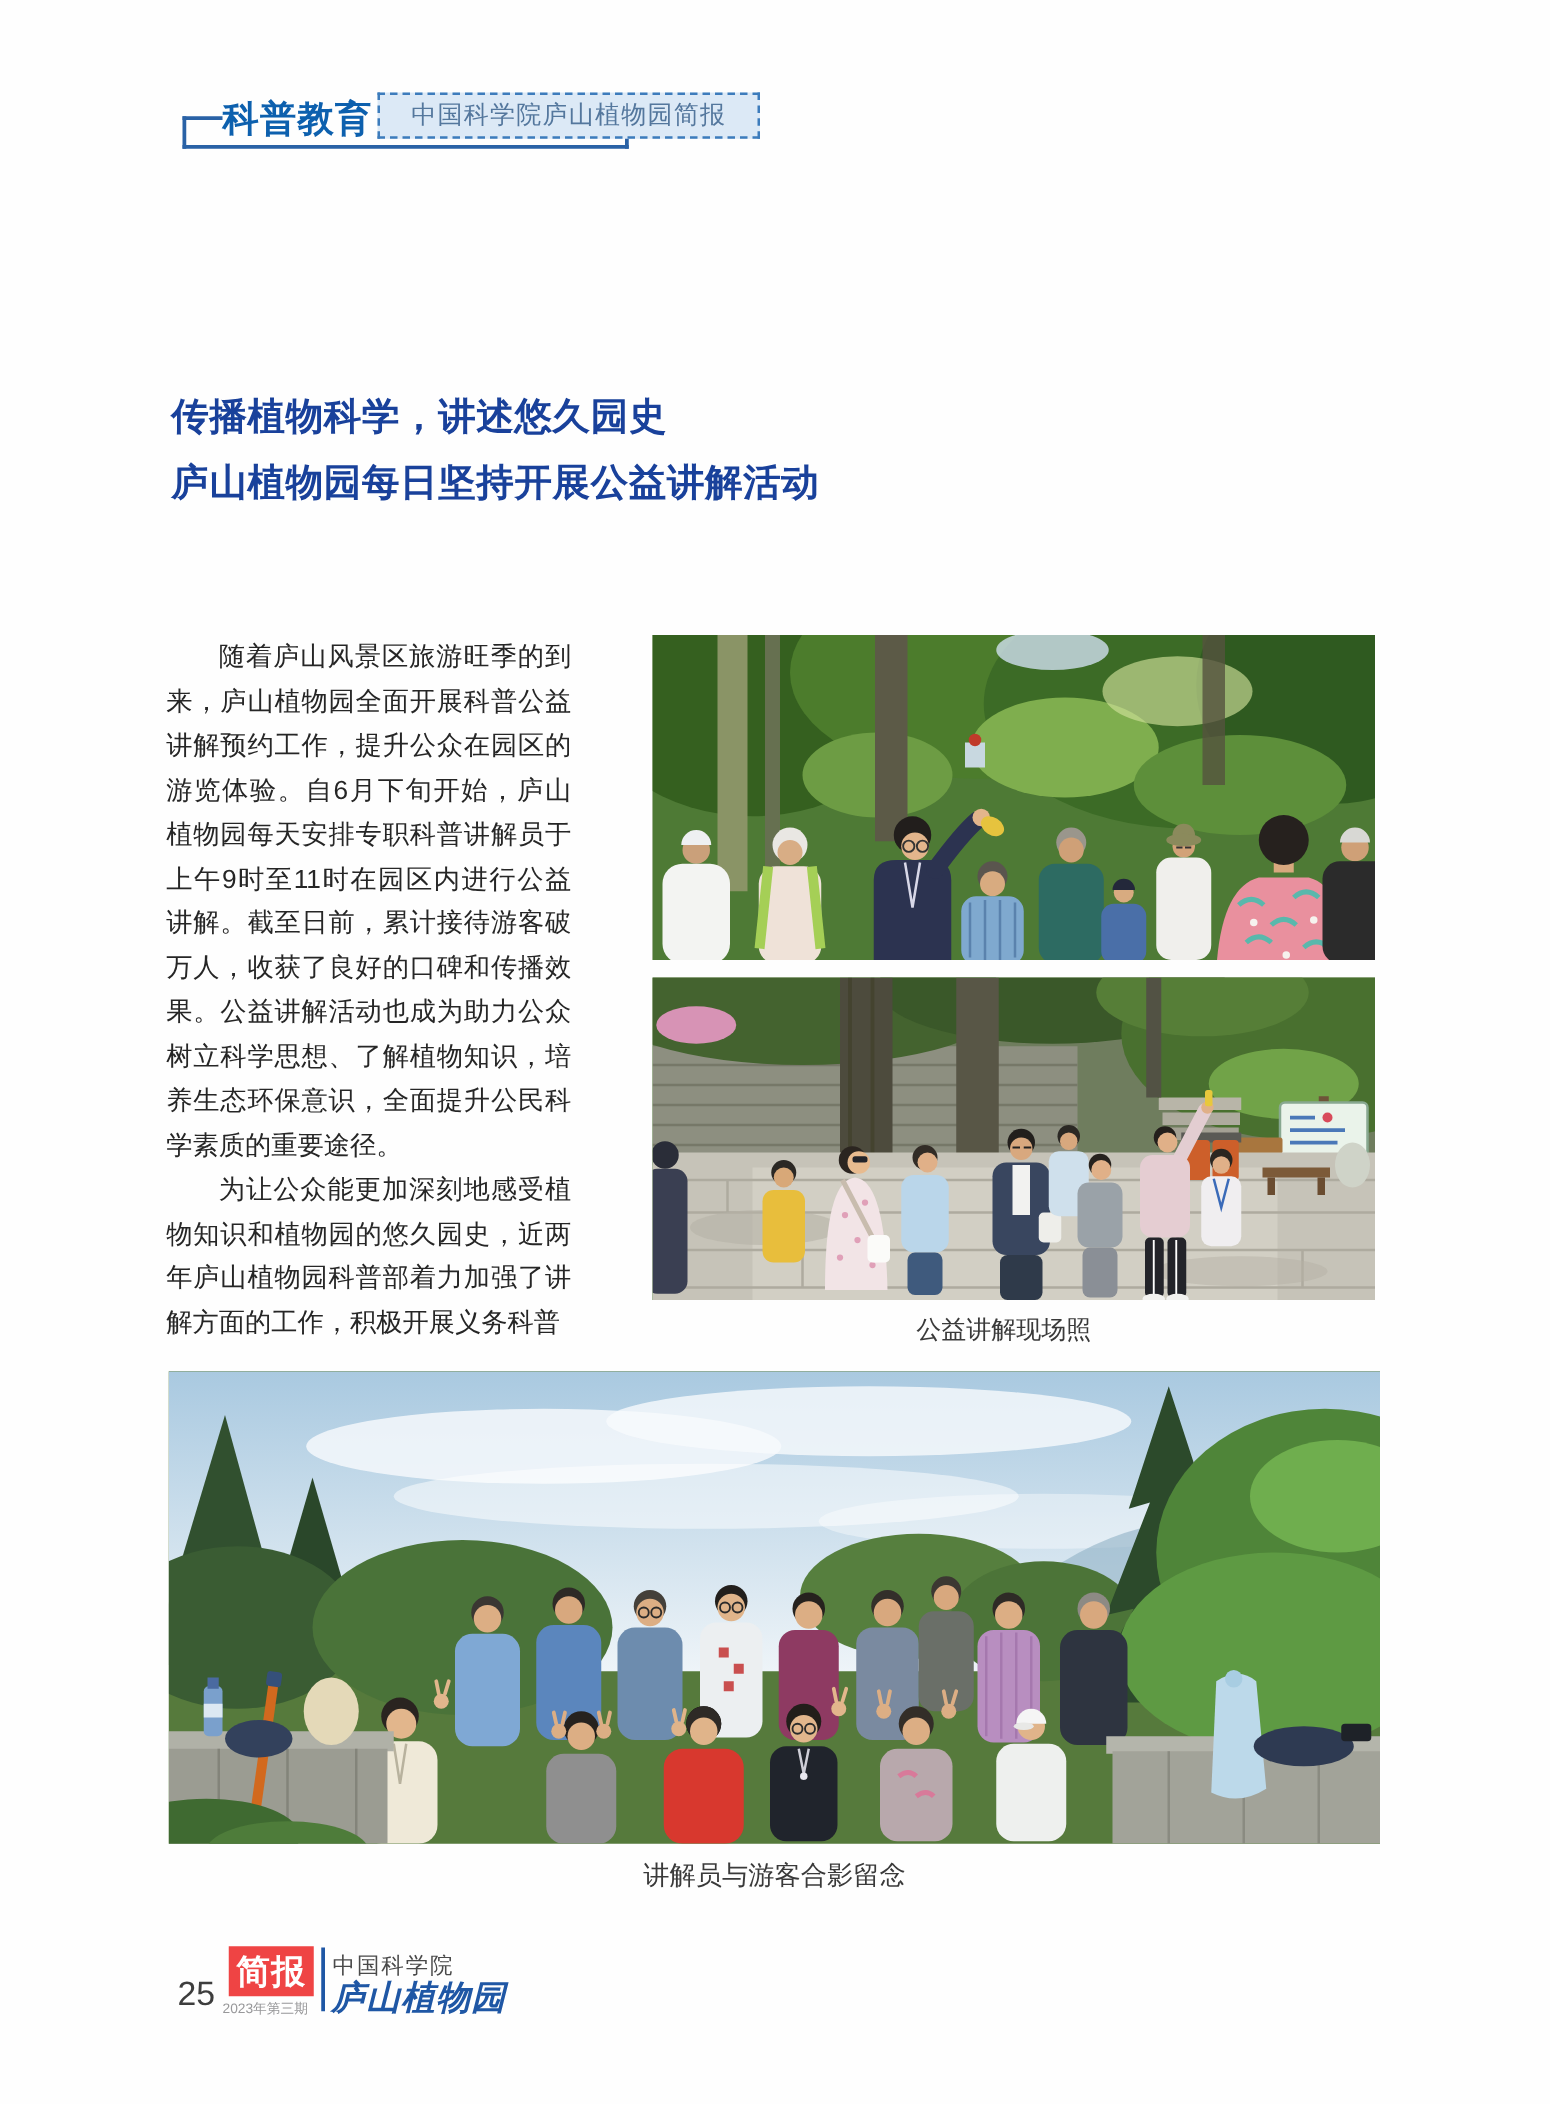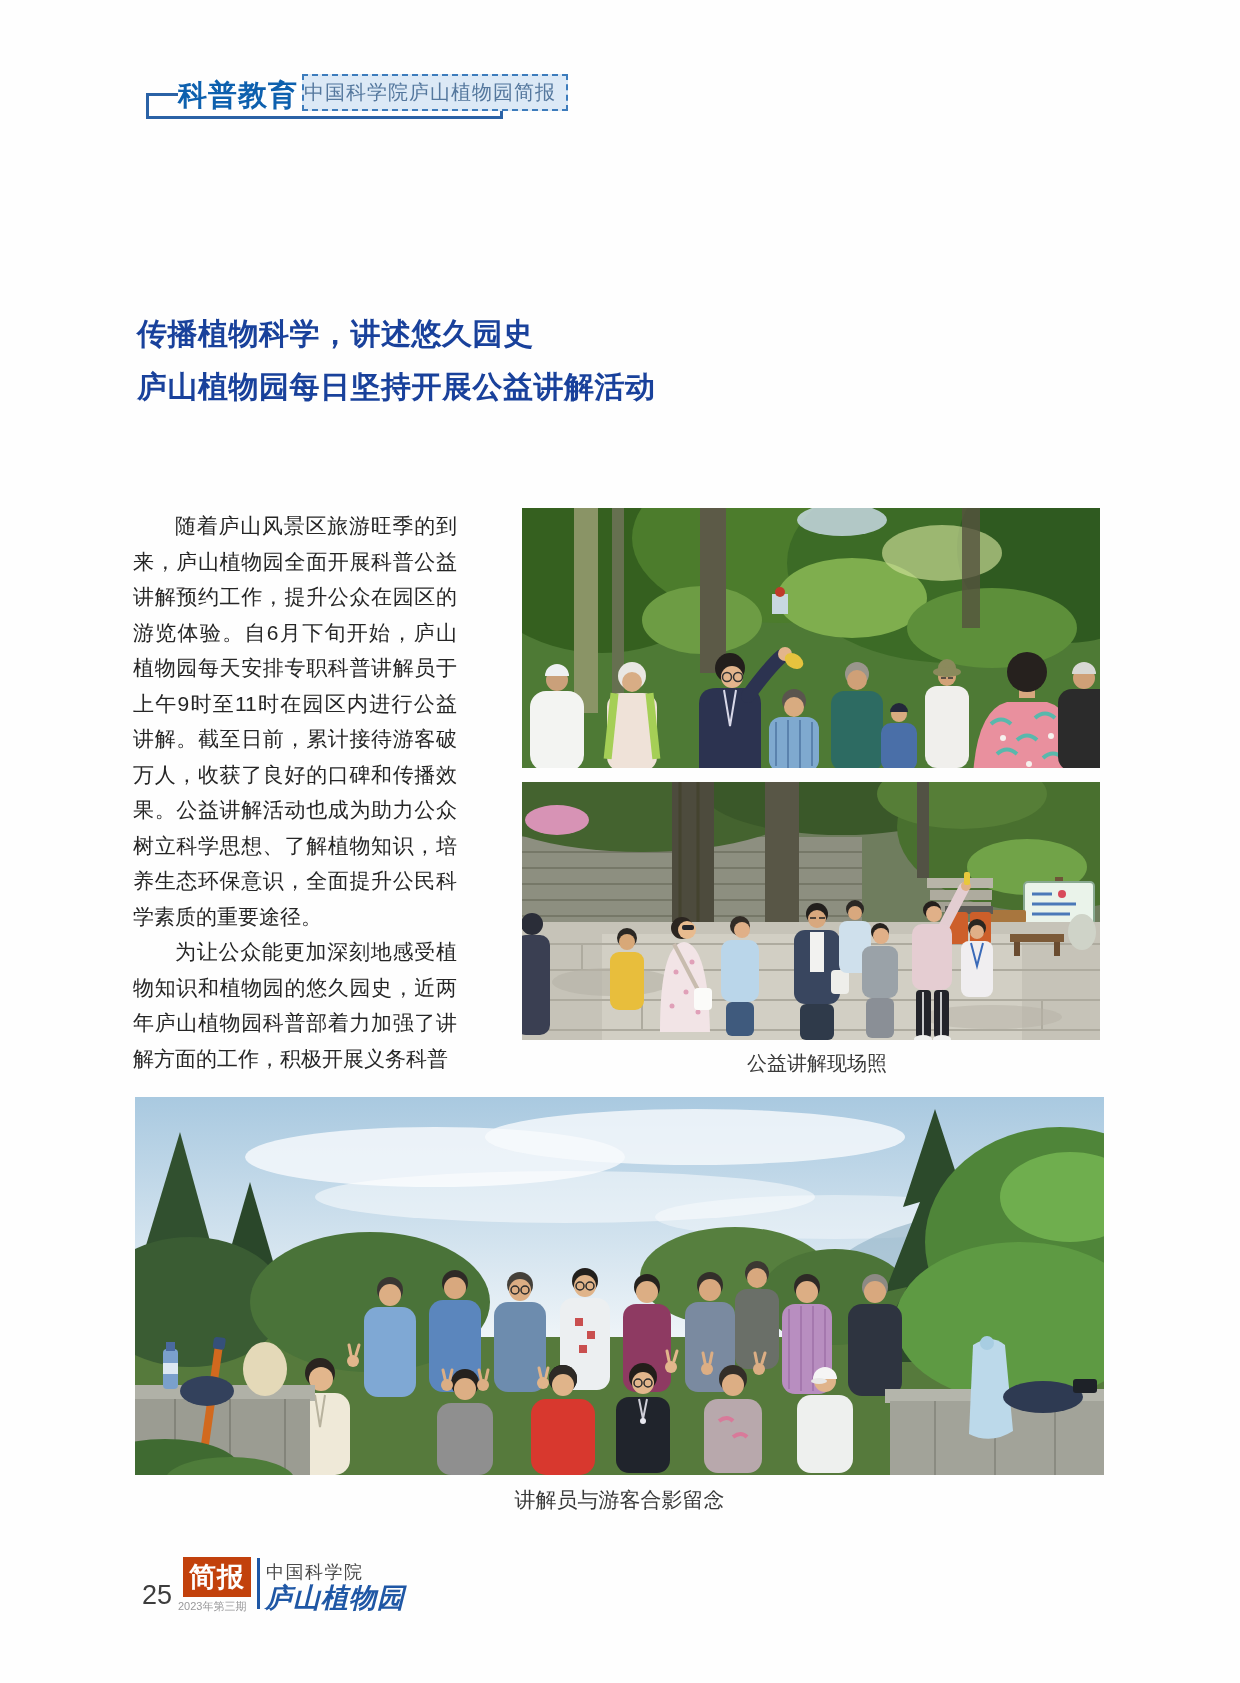--- a/index.html
+++ b/index.html
@@ -15,23 +15,23 @@
   .hdr-line { position:absolute; background:#2a62a6; }
   .hdr-dash   { left:146px; top:93px;  width:32px;  height:3px; }
   .hdr-vline  { left:146px; top:93px;  width:3px;   height:26px; }
   .hdr-bottom { left:146px; top:116px; width:357px; height:3px; }
   .hdr-tick   { left:500px; top:103px; width:3px;   height:16px; }
   .hdr-label {
     position:absolute; left:178px; top:76px;
     font-size:29px; font-weight:bold; color:#0d60ae; letter-spacing:1px;
   }
   .hdr-badge {
-    position:absolute; left:302px; top:74px; width:266px; height:37px;
+    position:absolute; left:302px; top:74px; width:306px; height:37px;
     background:#dce9f6; border:2px dashed #3d7cbc;
-    color:#54779d; font-size:20px; line-height:33px; text-align:left;
+    color:#54779d; font-size:20px; line-height:33px; text-align:center;
     letter-spacing:1px; white-space:nowrap;
   }
   
   .title {
     position:absolute; left:137px; top:307px;
     font-size:30px; font-weight:bold; color:#19419b; line-height:53px;
     letter-spacing:0.5px;
   }
   
   .body-col {
@@ -42,30 +42,30 @@
   .body-col p { text-indent:2em; }
   
   .photo { position:absolute; overflow:hidden; background:#567a3c; }
   .photo svg { display:block; }
   .photo-1 { left:522px; top:508px;  width:578px; height:260px; }
   .photo-2 { left:522px; top:782px;  width:578px; height:258px; }
   .photo-3 { left:135px; top:1097px; width:969px; height:378px; }
   .caption {
     position:absolute; text-align:center; color:#3a3a3a; font-size:20px;
   }
-  .caption-1 { left:528px; top:1050px; width:578px; }
+  .caption-1 { left:514px; top:1050px; width:578px; }
   .caption-2 { left:135px; top:1486px; width:969px; font-size:21px;text-align:center; }
   
   .page-num {
     position:absolute; left:142px; top:1580px;
     font-size:27px; color:#3d3d3d;
   }
   .ft-badge {
     position:absolute; left:183px; top:1557px; width:68px; height:40px;
-    background:#c2410c; color:#ffffff; font-size:27px; font-weight:bold;
+    background:#ef4444; color:#ffffff; font-size:27px; font-weight:bold;
     text-align:center; line-height:40px; letter-spacing:1px;
   }
   .ft-issue {
     position:absolute; left:178px; top:1599px; width:78px;
     font-size:11px; color:#98989a; white-space:nowrap;
   }
   .ft-divider {
     position:absolute; left:257px; top:1558px; width:3px; height:51px;
     background:#1f57a5;
   }

